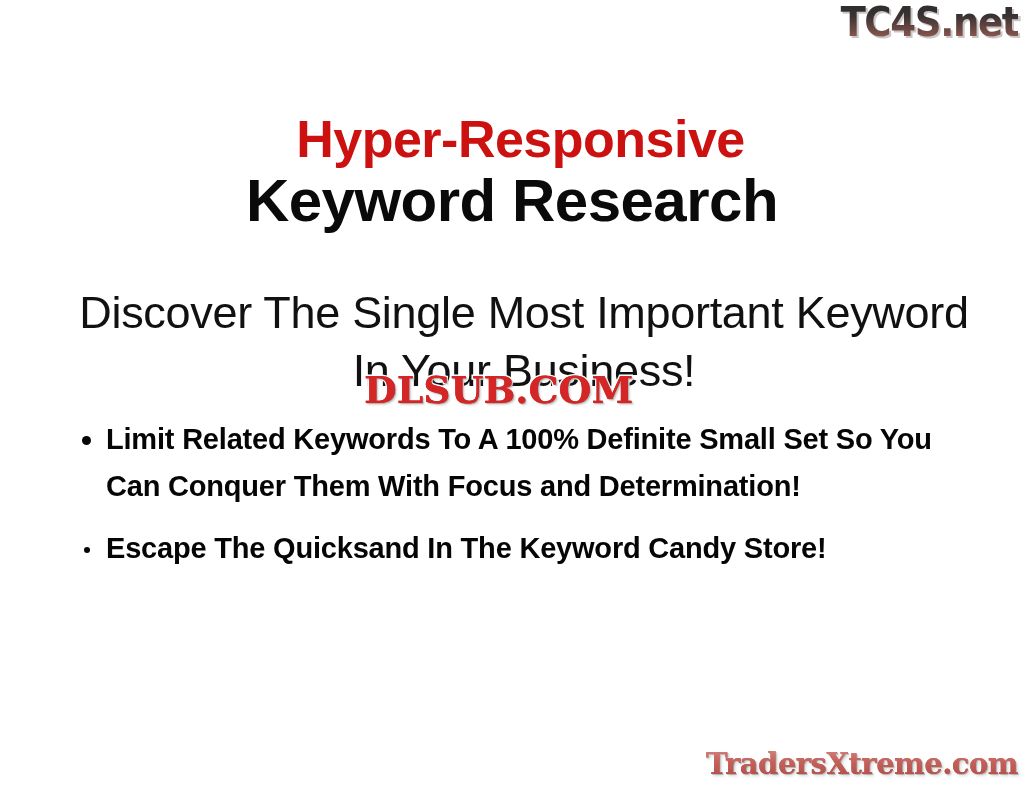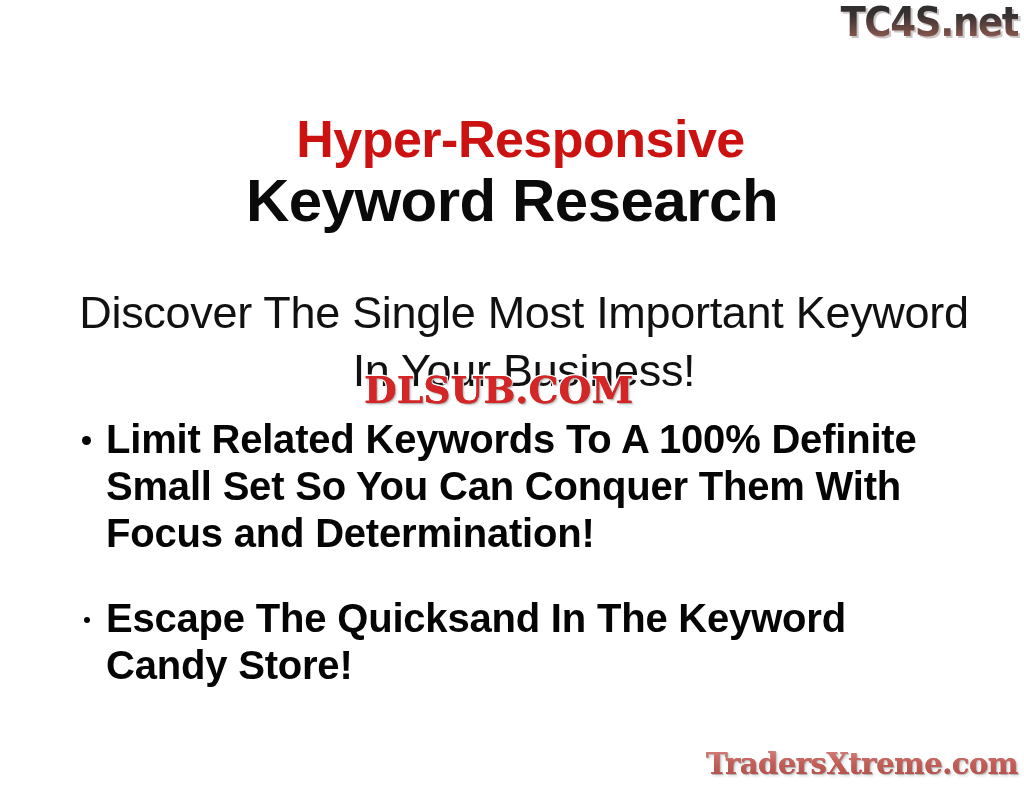--- a/index.html
+++ b/index.html
@@ -110,27 +110,27 @@
     position: absolute;
     left: 74px;
     top: 416px;
     width: 880px;
   }
   .bullet-item {
     position: relative;
     padding-left: 32px;
     font-family: "Liberation Sans", sans-serif;
     font-weight: bold;
-    font-size: 40px;
+    font-size: 29px;
     line-height: 47px;
     color: #050505;
     letter-spacing: -0.2px;
   }
   .bullet-item + .bullet-item {
-    margin-top: 38px;
+    margin-top: 15px;
   }
   .bullet-dot {
     position: absolute;
     left: 8px;
     top: 20px;
     width: 9px;
     height: 9px;
     border-radius: 50%;
     background: #050505;
   }

